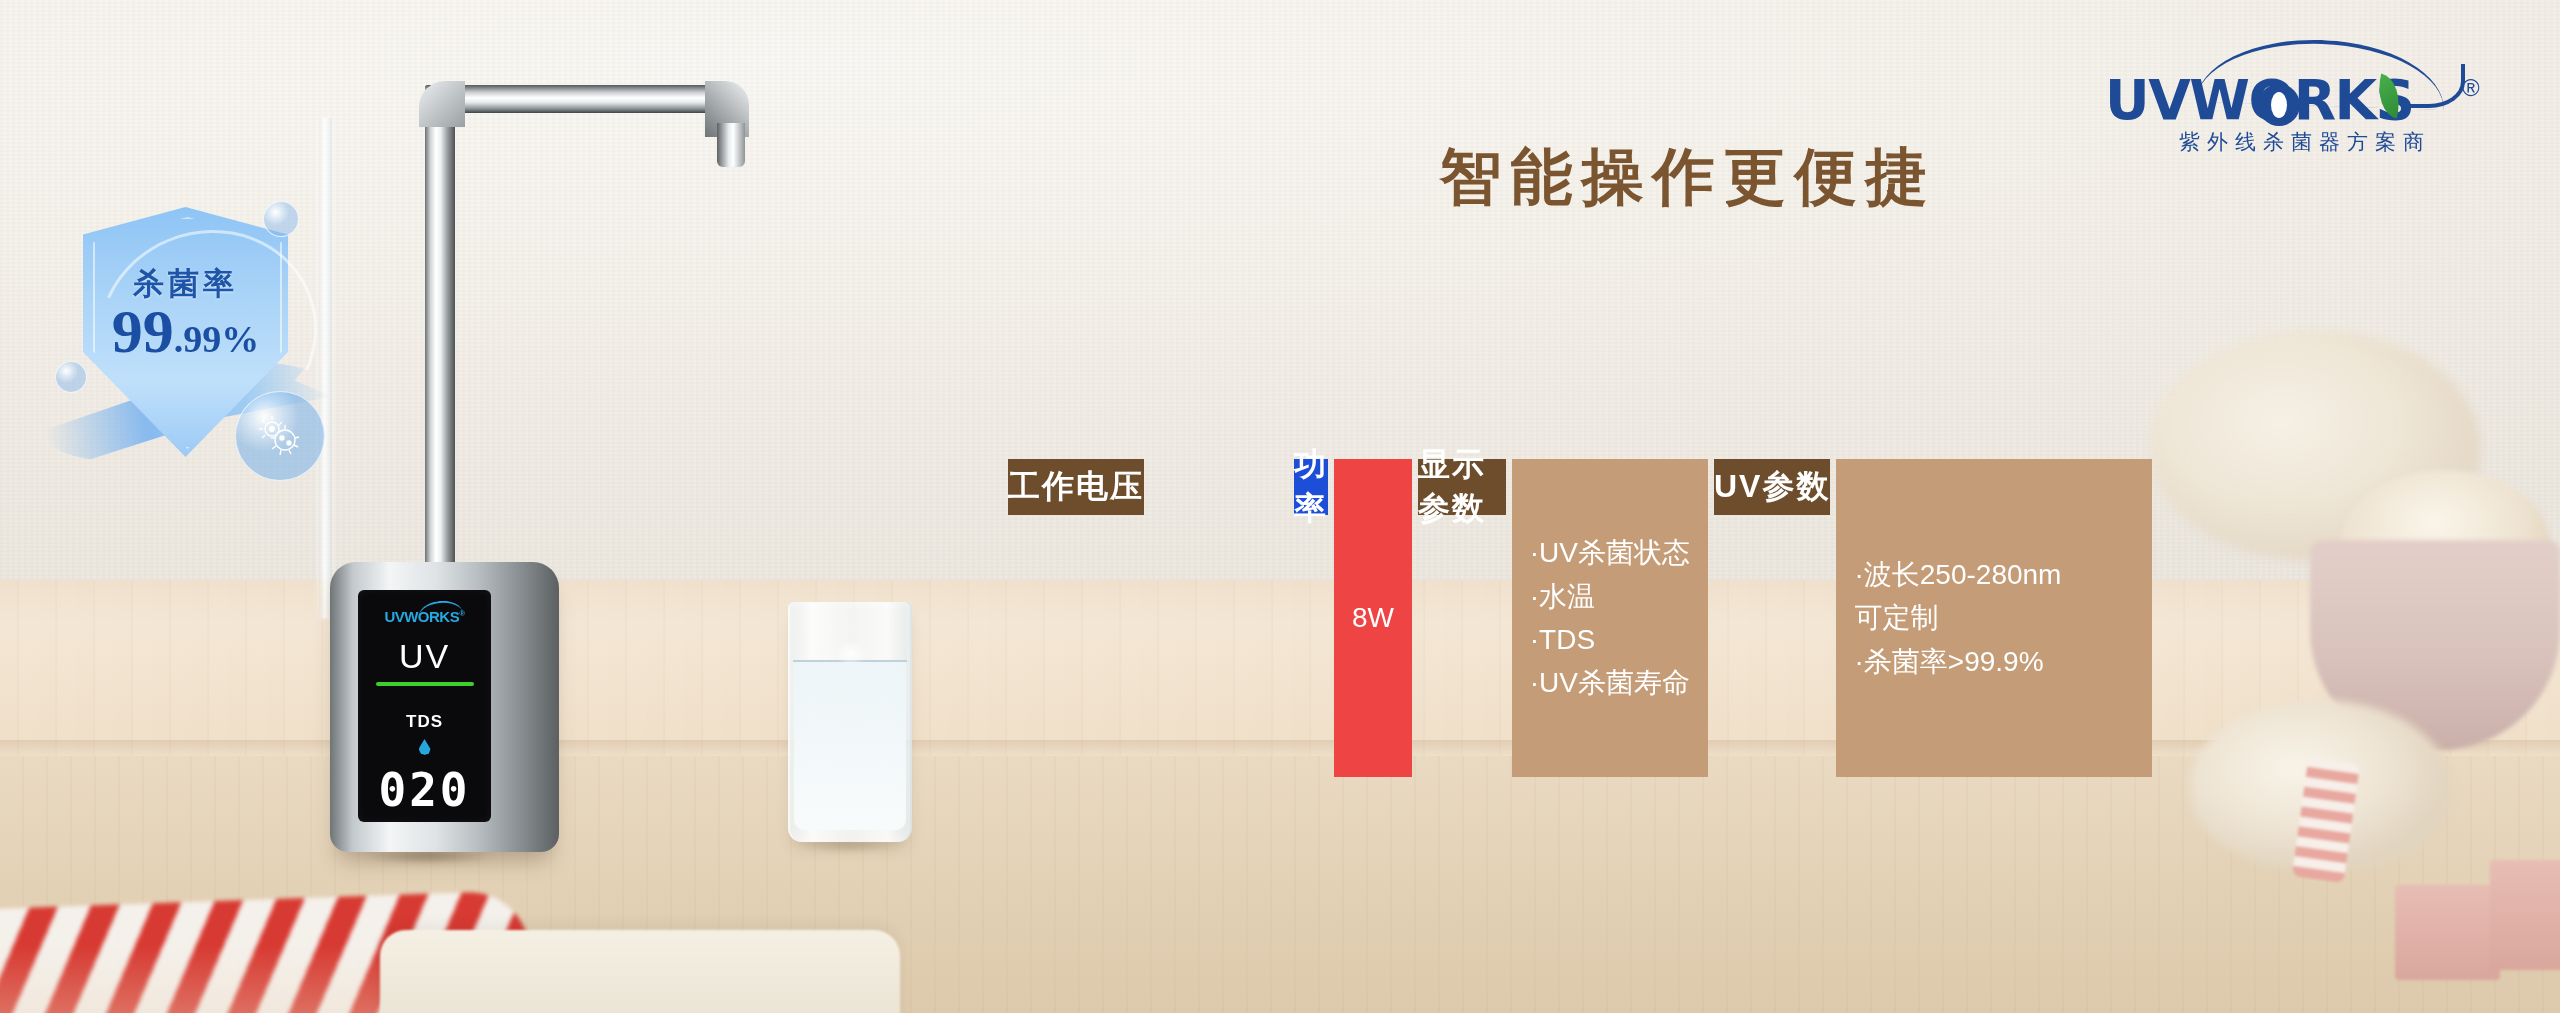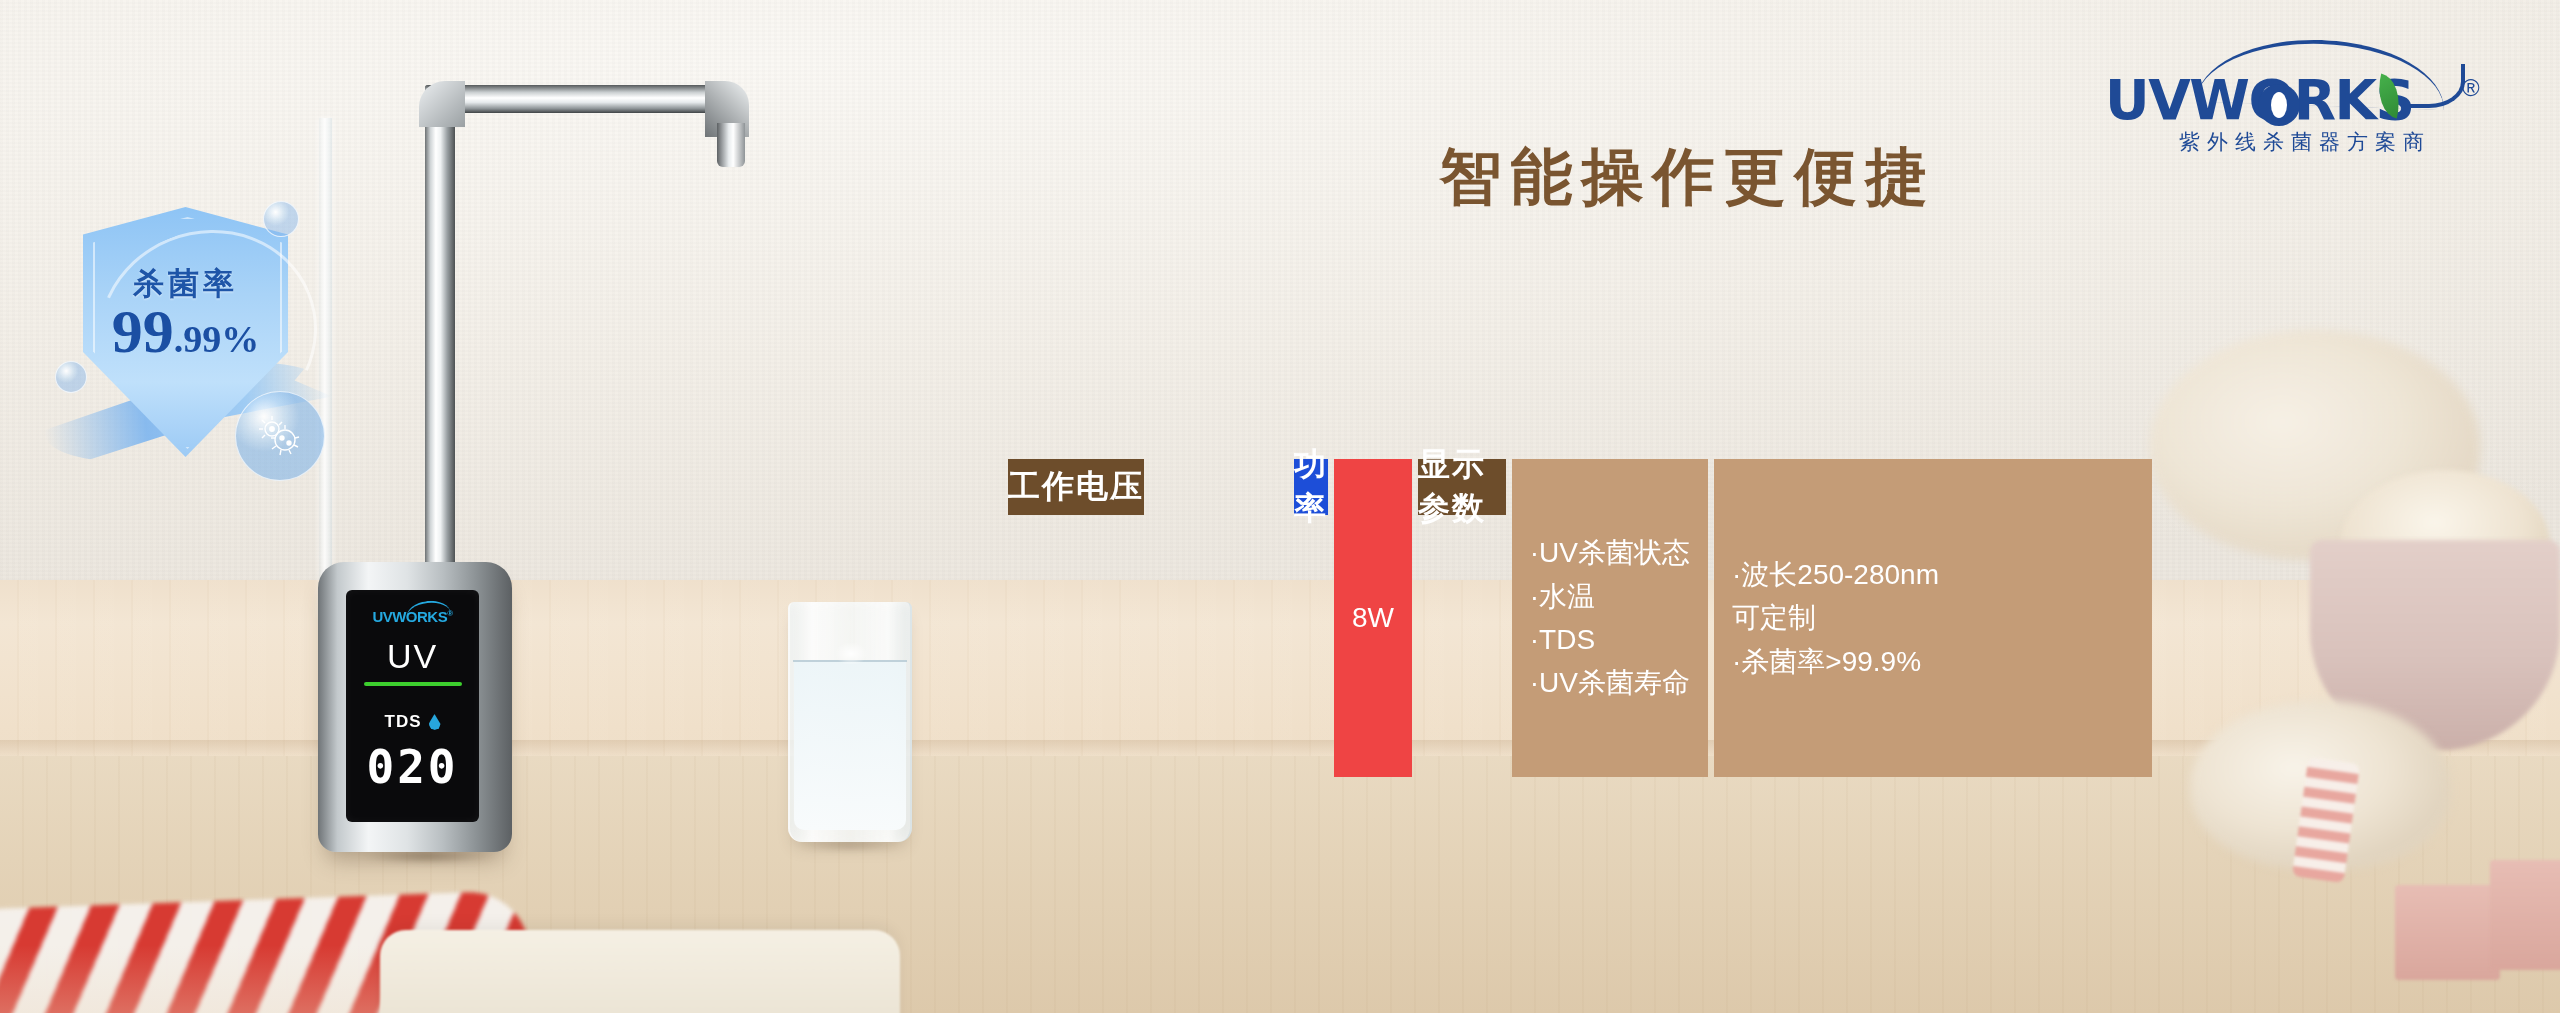--- a/index.html
+++ b/index.html
@@ -136,21 +136,21 @@
     background:linear-gradient(90deg,#5d6164,#e9edef 42%,#ffffff 58%,#8f9497);
     border-radius:0 0 6px 6px;
   }
   .stream{
     position:absolute;left:319px;top:118px;width:13px;height:500px;
     background:linear-gradient(90deg,rgba(215,228,235,.25),rgba(255,255,255,.85) 45%,rgba(200,218,228,.35));
     box-shadow:0 0 6px rgba(255,255,255,.6);
   }
 
   
-  .device{position:absolute;left:318px;top:562px;width:194px;height:290px;}
+  .device{position:absolute;left:330px;top:562px;width:194px;height:290px;padding-left:35px;}
   .dev-body{
     position:absolute;inset:0;
     background:linear-gradient(90deg,#6f7477 0%,#c3c9cc 10%,#f3f5f6 26%,#dfe3e5 46%,#b9bfc2 64%,#8b9194 82%,#5c6063 100%);
     border-radius:26px 26px 18px 18px;
     box-shadow:0 16px 22px -8px rgba(80,60,40,.35);
   }
   .dev-screen{
     position:absolute;left:28px;top:28px;width:133px;height:232px;
     background:#0a0a0c;border-radius:6px;
     box-shadow:inset 0 0 10px rgba(255,255,255,.05);
@@ -161,21 +161,21 @@
     letter-spacing:-0.5px;position:relative;
   }
   .dev-logo .reg{font-size:8px;vertical-align:super;}
   .dev-logo .arc{
     position:absolute;left:34px;top:-7px;width:44px;height:12px;
     border-top:2px solid #25a9e0;border-radius:50%/100% 100% 0 0;
     transform:rotate(-6deg);
   }
   .dev-uv{color:#fff;font-size:34px;font-weight:500;letter-spacing:2px;margin-top:12px;}
   .dev-bar{width:98px;height:4px;background:#3dcf2e;border-radius:2px;margin-top:6px;}
-  .dev-tdsrow{display:flex;align-items:center;gap:7px;margin-top:26px;}
+  .dev-tdsrow{display:flex;align-items:center;gap:7px;margin-top:26px;flex-direction:column;}
   .dev-tds{color:#fff;font-size:17px;font-weight:bold;letter-spacing:1px;}
   .dev-droplet{
     width:12px;height:16px;background:#27a6dd;
     border-radius:50% 50% 50% 50% / 62% 62% 38% 38%;
     transform:rotate(0deg);
     clip-path:polygon(50% 0%,100% 62%,86% 92%,50% 100%,14% 92%,0% 62%);
   }
   .dev-digits{
     color:#fff;font-family:"DejaVu Sans Mono","Liberation Mono",monospace;
     font-size:46px;letter-spacing:3px;margin-top:8px;font-weight:bold;
@@ -458,20 +458,21 @@
       <div class="col c3">
         <div class="th" style="background: rgb(109, 77, 43);">显示参数</div>
         <div class="td" style="background: rgb(196, 156, 119);">
           <div class="ln">·UV杀菌状态</div>
           <div class="ln">·水温</div>
           <div class="ln">·TDS</div>
           <div class="ln">·UV杀菌寿命</div>
         </div>
       </div>
       <div class="col c4">
+        <div class="th" style="background: rgb(109, 77, 43);">UV参数</div>
         <div class="td" style="background: rgb(196, 156, 119);">
           <div class="ln">·波长250-280nm</div>
           <div class="ln">  可定制</div>
           <div class="ln">·杀菌率&gt;99.9%</div>
         </div>
       </div>
     </div>
 
 </div>
 

